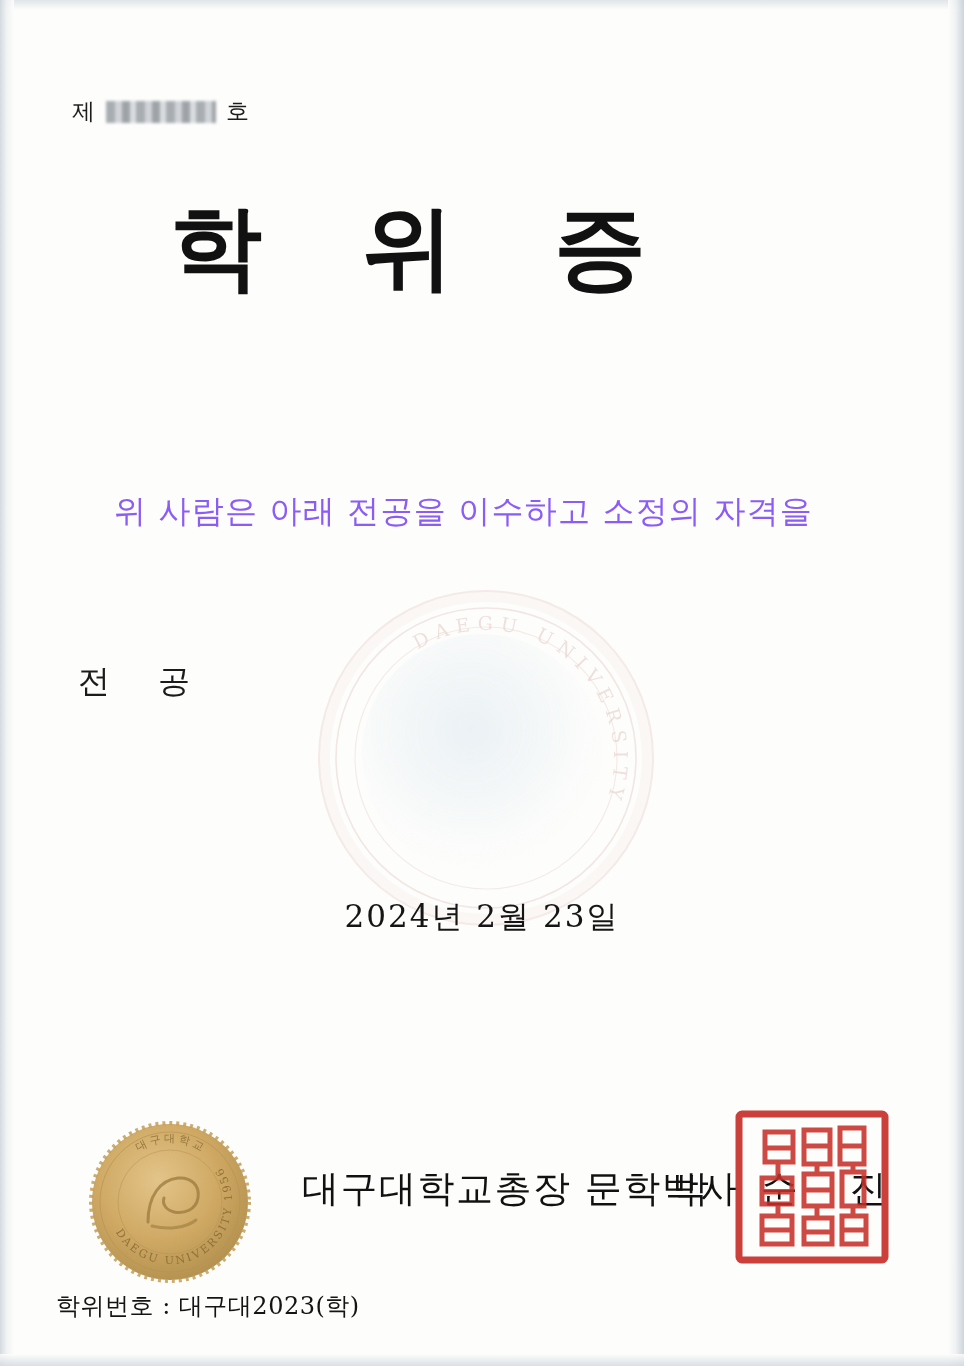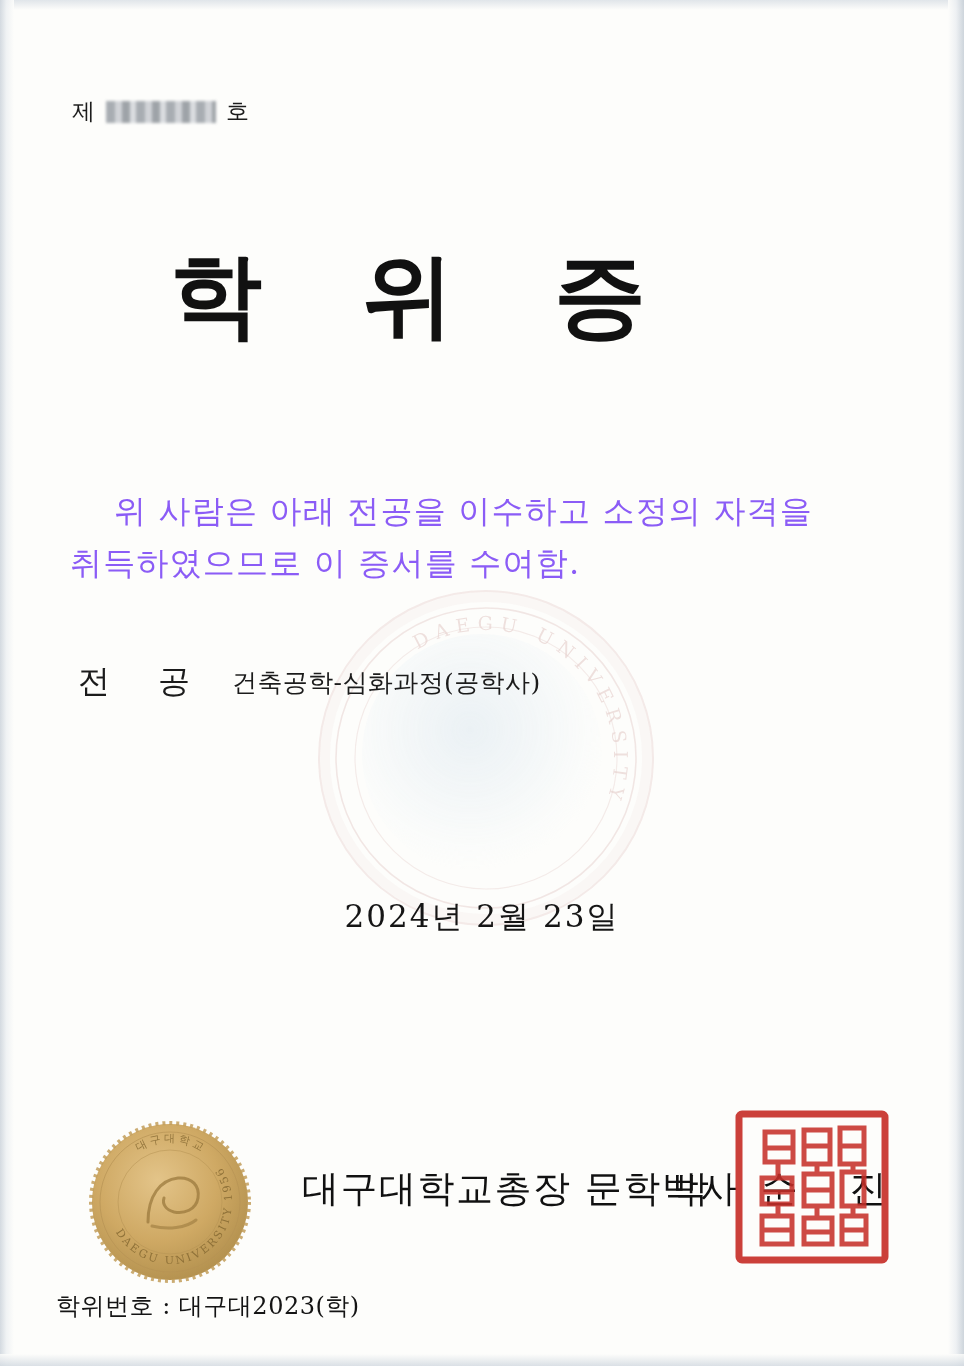--- a/index.html
+++ b/index.html
@@ -88,21 +88,20 @@
     top: 186px;
     left: 0;
     width: 816px;
     text-align: center;
     font-size: 92px;
     font-weight: 700;
     letter-spacing: 34px;
     text-indent: 34px;
     color: #111;
     font-family: "DejaVu Serif", "Liberation Serif", serif;
-    margin-top: 48px;
   }
 
   
   .body-text {
     position: absolute;
     top: 486px;
     left: 70px;
     width: 824px;
     font-size: 32px;
     line-height: 1.62;
@@ -264,27 +263,25 @@
       <circle cx="166" cy="166" r="150" fill="none" stroke="#9a3b36" stroke-width="1.6" opacity="0.5"></circle>
       <circle cx="166" cy="166" r="131" fill="none" stroke="#9a3b36" stroke-width="1.2" opacity="0.4"></circle>
       <text font-family="DejaVu Serif, serif" font-size="19" letter-spacing="7" fill="#9a3b36" opacity="0.65">
         <textPath href="#wmcircle" startOffset="16%">DAEGU UNIVERSITY</textPath>
       </text>
     </svg>
   </div>
 
   <div class="body-text">
     <span class="indent"></span><span>위 사람은 아래 전공을 이수하고 소정의 자격을</span><br>
-    <span>취득하였으므로 이 증서를 수여함.</span>
   </div>
 
   <div class="major-row">
     <span class="major-label">전</span>
     <span class="major-label2">공</span>
-    <span class="major-value">건축공학-심화과정(공학사)</span>
   </div>
 
   <div class="date-line">2024년 2월 23일</div>
 
   <div class="sign-row">
 
     <svg class="gold-seal" viewBox="0 0 168 168" xmlns="http://www.w3.org/2000/svg" aria-hidden="true">
       <defs>
         <radialGradient id="goldg" cx="42%" cy="36%" r="70%">
           <stop offset="0%" stop-color="#e3c489"></stop>

